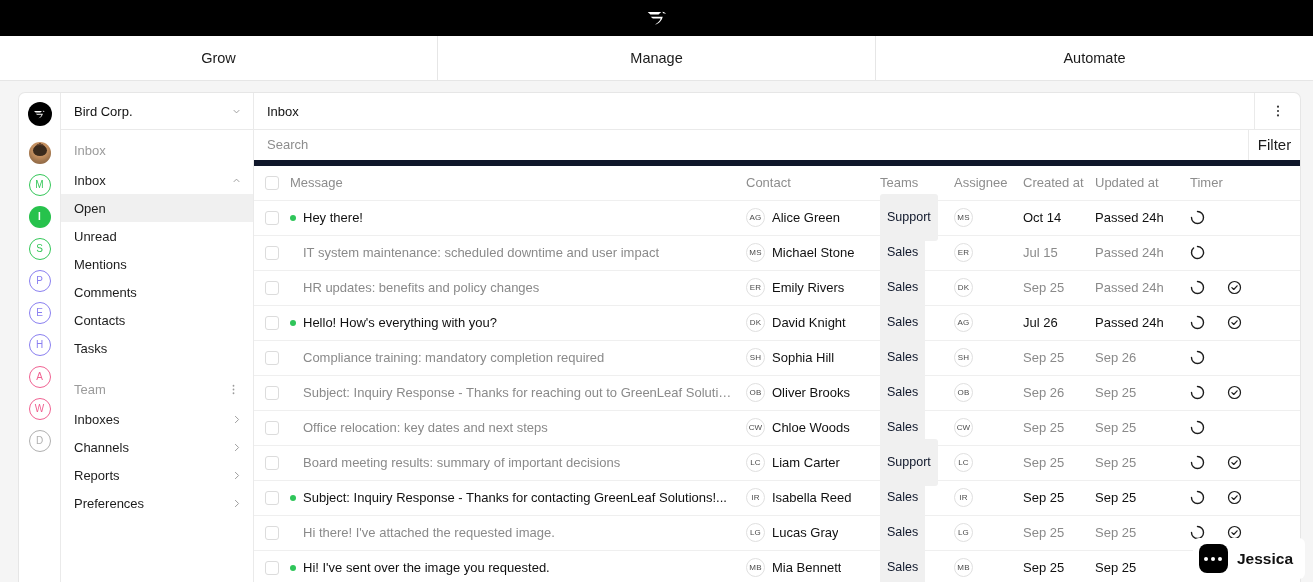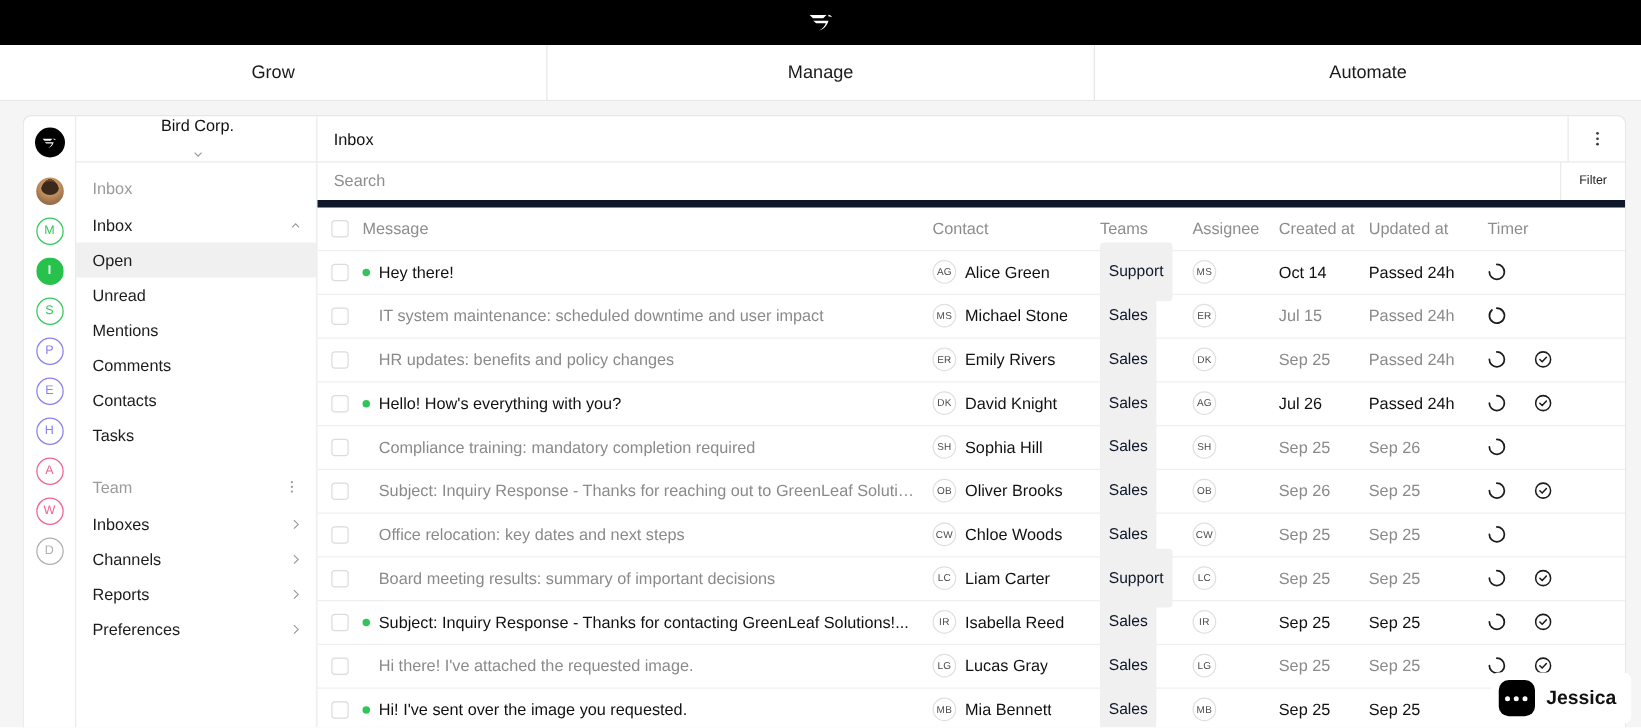--- a/index.html
+++ b/index.html
@@ -80,21 +80,21 @@
   
   .nav {
     width: 193px; flex: 0 0 193px;
     border-right: 1px solid #eaeaea;
     display: flex; flex-direction: column;
     font-size: 13px;
   }
   .nav-org {
     height: 37px; display: flex; align-items: center;
     padding: 0 11px 0 13px; border-bottom: 1px solid #eaeaea;
-    cursor: pointer; color: #111; flex-direction: column;
+    cursor: pointer; color: #111;
   }
   .nav-org-name { flex: 1; font-size: 13px; }
   .chev { width: 11px; height: 11px; flex: 0 0 11px; color: #9a9a9a; }
   .nav-body { padding-top: 7px; }
   .nav-section-label {
     padding: 6px 13px 8px; font-size: 13px; color: #9b9b9b;
     display: flex; align-items: center;
   }
   .nav-section-label .lbl { flex: 1; }
   .kebab-v { width: 13px; height: 13px; color: #9b9b9b; cursor: pointer; }
@@ -126,21 +126,21 @@
     height: 36px; display: flex; align-items: stretch;
     border-bottom: 6px solid #0f172a;
   }
   .search-input {
     flex: 1; border: none; outline: none; padding-left: 13px;
     font-size: 13px; font-family: inherit; color: #111; background: transparent;
   }
   .search-input::placeholder { color: #8d8d8d; }
   .filter-btn {
     width: 52px; display: flex; align-items: center; justify-content: center;
-    border-left: 1px solid #eaeaea; font-size: 10px; color: #1c1c1c; cursor: pointer;
+    border-left: 1px solid #eaeaea; font-size: 15px; color: #1c1c1c; cursor: pointer;
   }
 
   
   .table { flex: 1 1 auto; overflow: hidden; }
   .trow {
     height: 35px; display: flex; align-items: center;
     border-bottom: 1px solid #efefef;
     font-size: 13px;
   }
   .trow.header { color: #8d8d8d; }

